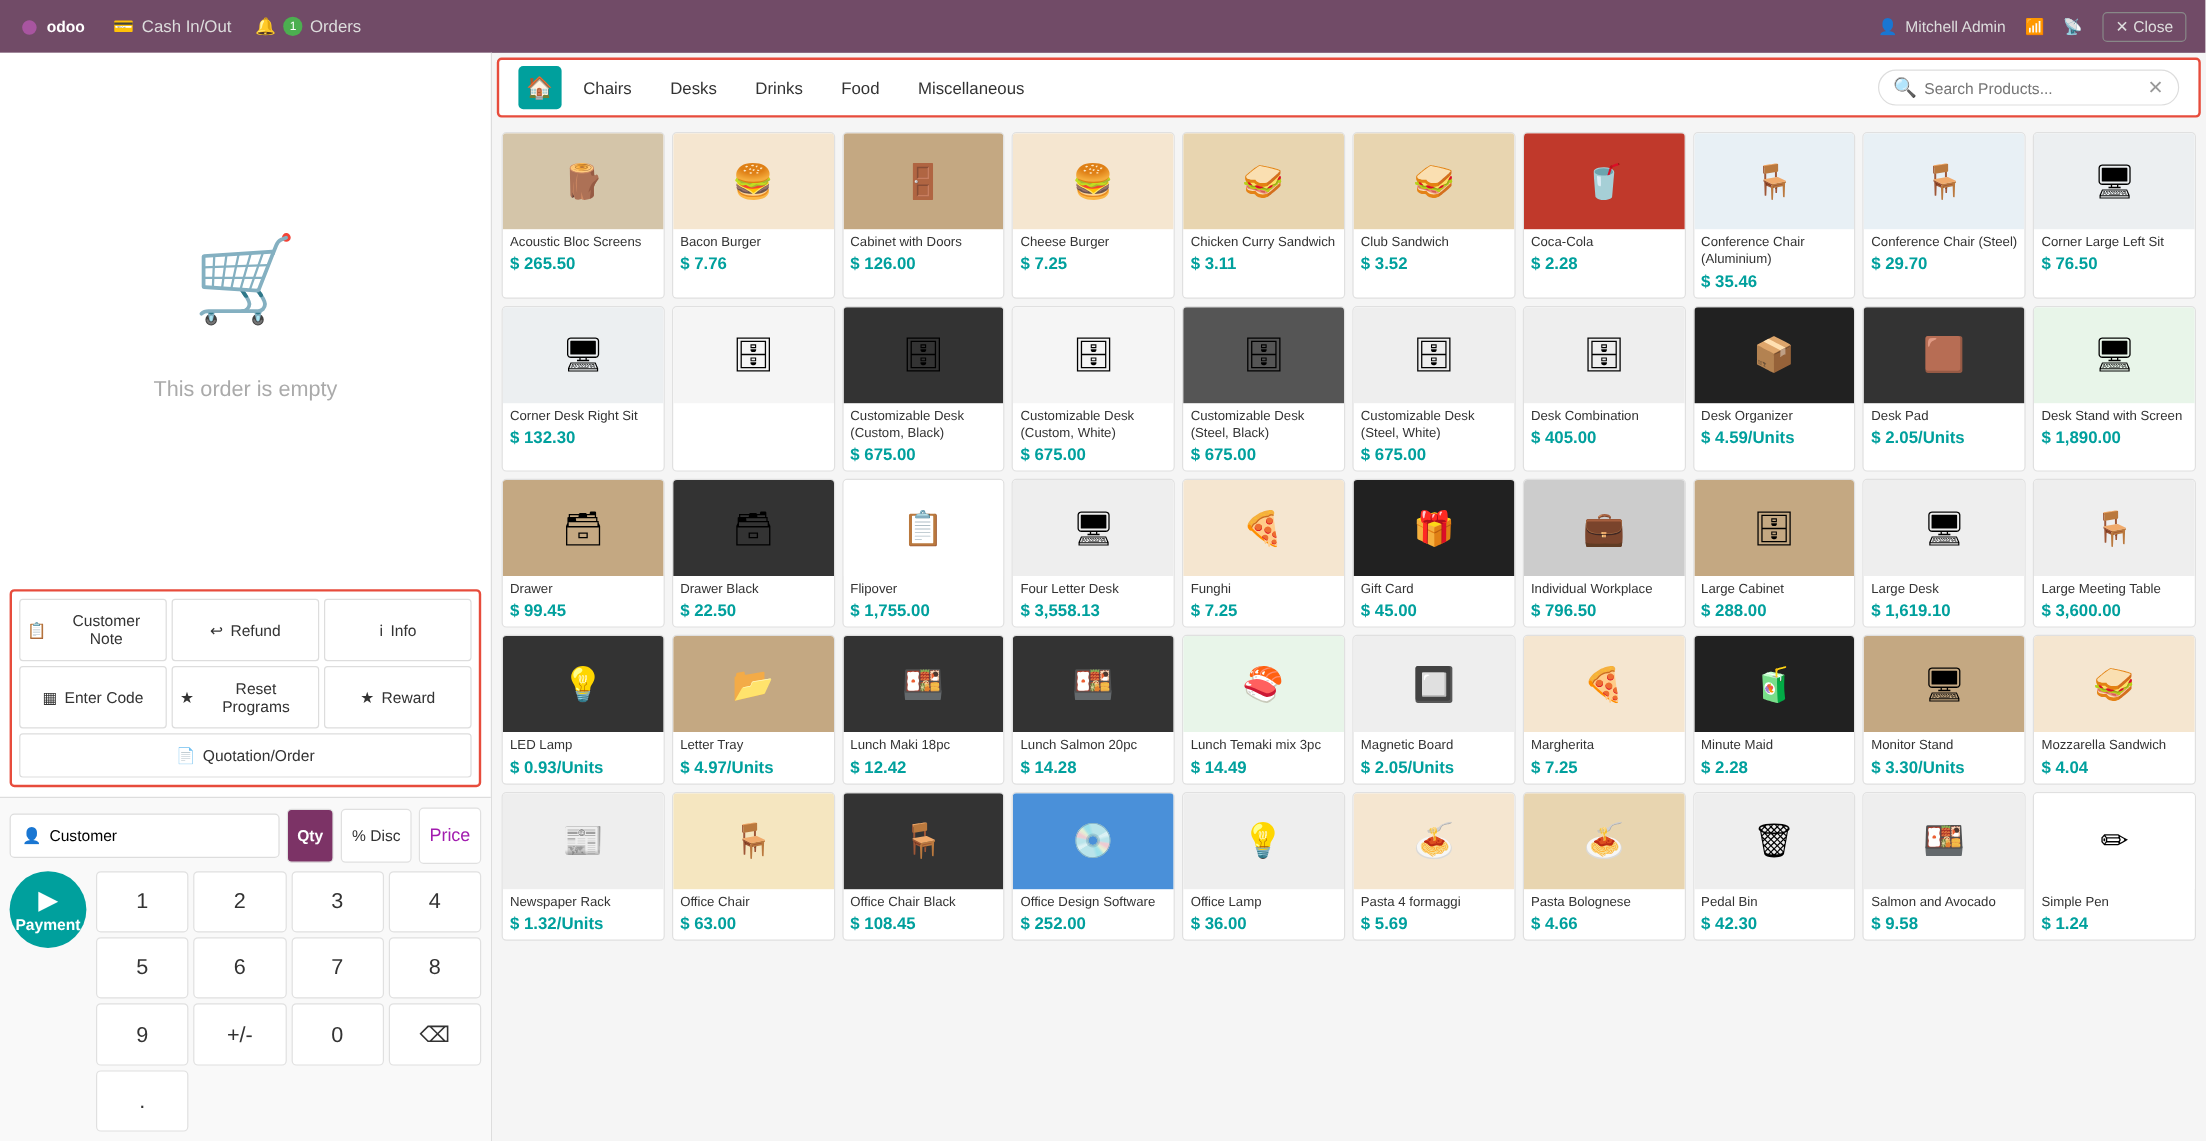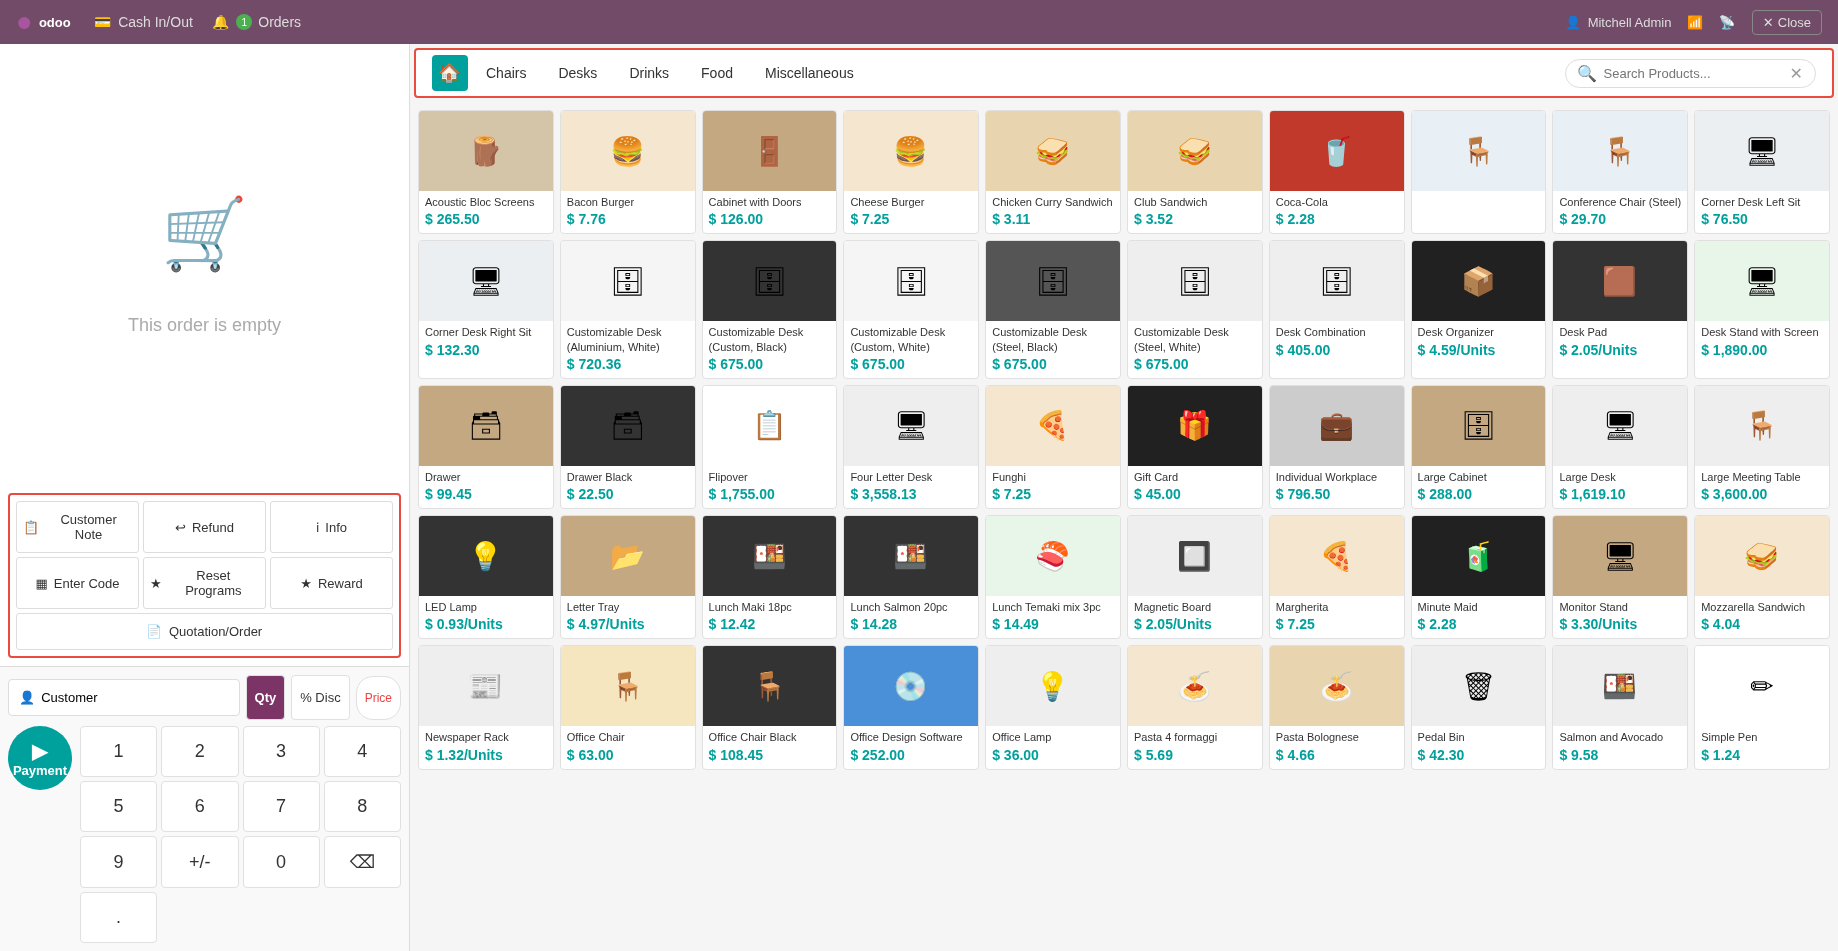--- a/index.html
+++ b/index.html
@@ -105,21 +105,21 @@
       background: white;
       border: 1px solid #e0e0e0;
       border-radius: 4px;
       font-size: 18px;
       cursor: pointer;
       text-align: center;
       color: #333;
     }
     .num-btn.qty-btn { background: #7C3366; color: white; font-size: 13px; font-weight: bold; }
     .num-btn.disc-btn { background: white; color: #333; font-size: 13px; }
-    .num-btn.price-btn { background: white; color: #ef4444; font-size: 12px; border-radius: 17px; }
+    .num-btn.price-btn { background: white; color: #a21caf; font-size: 15px; }
     .payment-btn {
       background: #00A09D;
       color: white;
       border: none;
       border-radius: 50%;
       width: 64px;
       height: 64px;
       font-size: 13px;
       cursor: pointer;
       display: flex;
@@ -406,48 +406,48 @@
           </div>
           <div class="product-card">
             <div class="product-img" style="background: rgb(192, 57, 43); font-size: 28px;">🥤</div>
             <div class="product-info">
               <div class="product-name">Coca-Cola</div>
               <div class="product-price">$ 2.28</div>
             </div>
           </div>
           <div class="product-card">
             <div class="product-img" style="background: rgb(232, 240, 245); font-size: 28px;">🪑</div>
+            <div class="product-info">
+              <div class="product-name">Conference Chair (Aluminium)</div>
+              <div class="product-price">$ 35.46</div>
+            </div>
           </div>
           <div class="product-card">
             <div class="product-img" style="background: rgb(232, 240, 245); font-size: 28px;">🪑</div>
             <div class="product-info">
               <div class="product-name">Conference Chair (Steel)</div>
               <div class="product-price">$ 29.70</div>
             </div>
           </div>
           <div class="product-card">
             <div class="product-img" style="background: rgb(236, 239, 241); font-size: 28px;">🖥</div>
             <div class="product-info">
-              <div class="product-name">Corner Desk Left Sit</div>
+              <div class="product-name">Corner Large Left Sit</div>
               <div class="product-price">$ 76.50</div>
             </div>
           </div>
           <div class="product-card">
             <div class="product-img" style="background: rgb(236, 239, 241); font-size: 28px;">🖥</div>
             <div class="product-info">
               <div class="product-name">Corner Desk Right Sit</div>
               <div class="product-price">$ 132.30</div>
             </div>
           </div>
           <div class="product-card">
             <div class="product-img" style="background: rgb(245, 245, 245); font-size: 28px;">🗄</div>
-            <div class="product-info">
-              <div class="product-name">Customizable Desk (Aluminium, White)</div>
-              <div class="product-price">$ 720.36</div>
-            </div>
           </div>
           <div class="product-card">
             <div class="product-img" style="background: rgb(51, 51, 51); font-size: 28px;">🗄</div>
             <div class="product-info">
               <div class="product-name">Customizable Desk (Custom, Black)</div>
               <div class="product-price">$ 675.00</div>
             </div>
           </div>
           <div class="product-card">
             <div class="product-img" style="background: rgb(245, 245, 245); font-size: 28px;">🗄</div>

